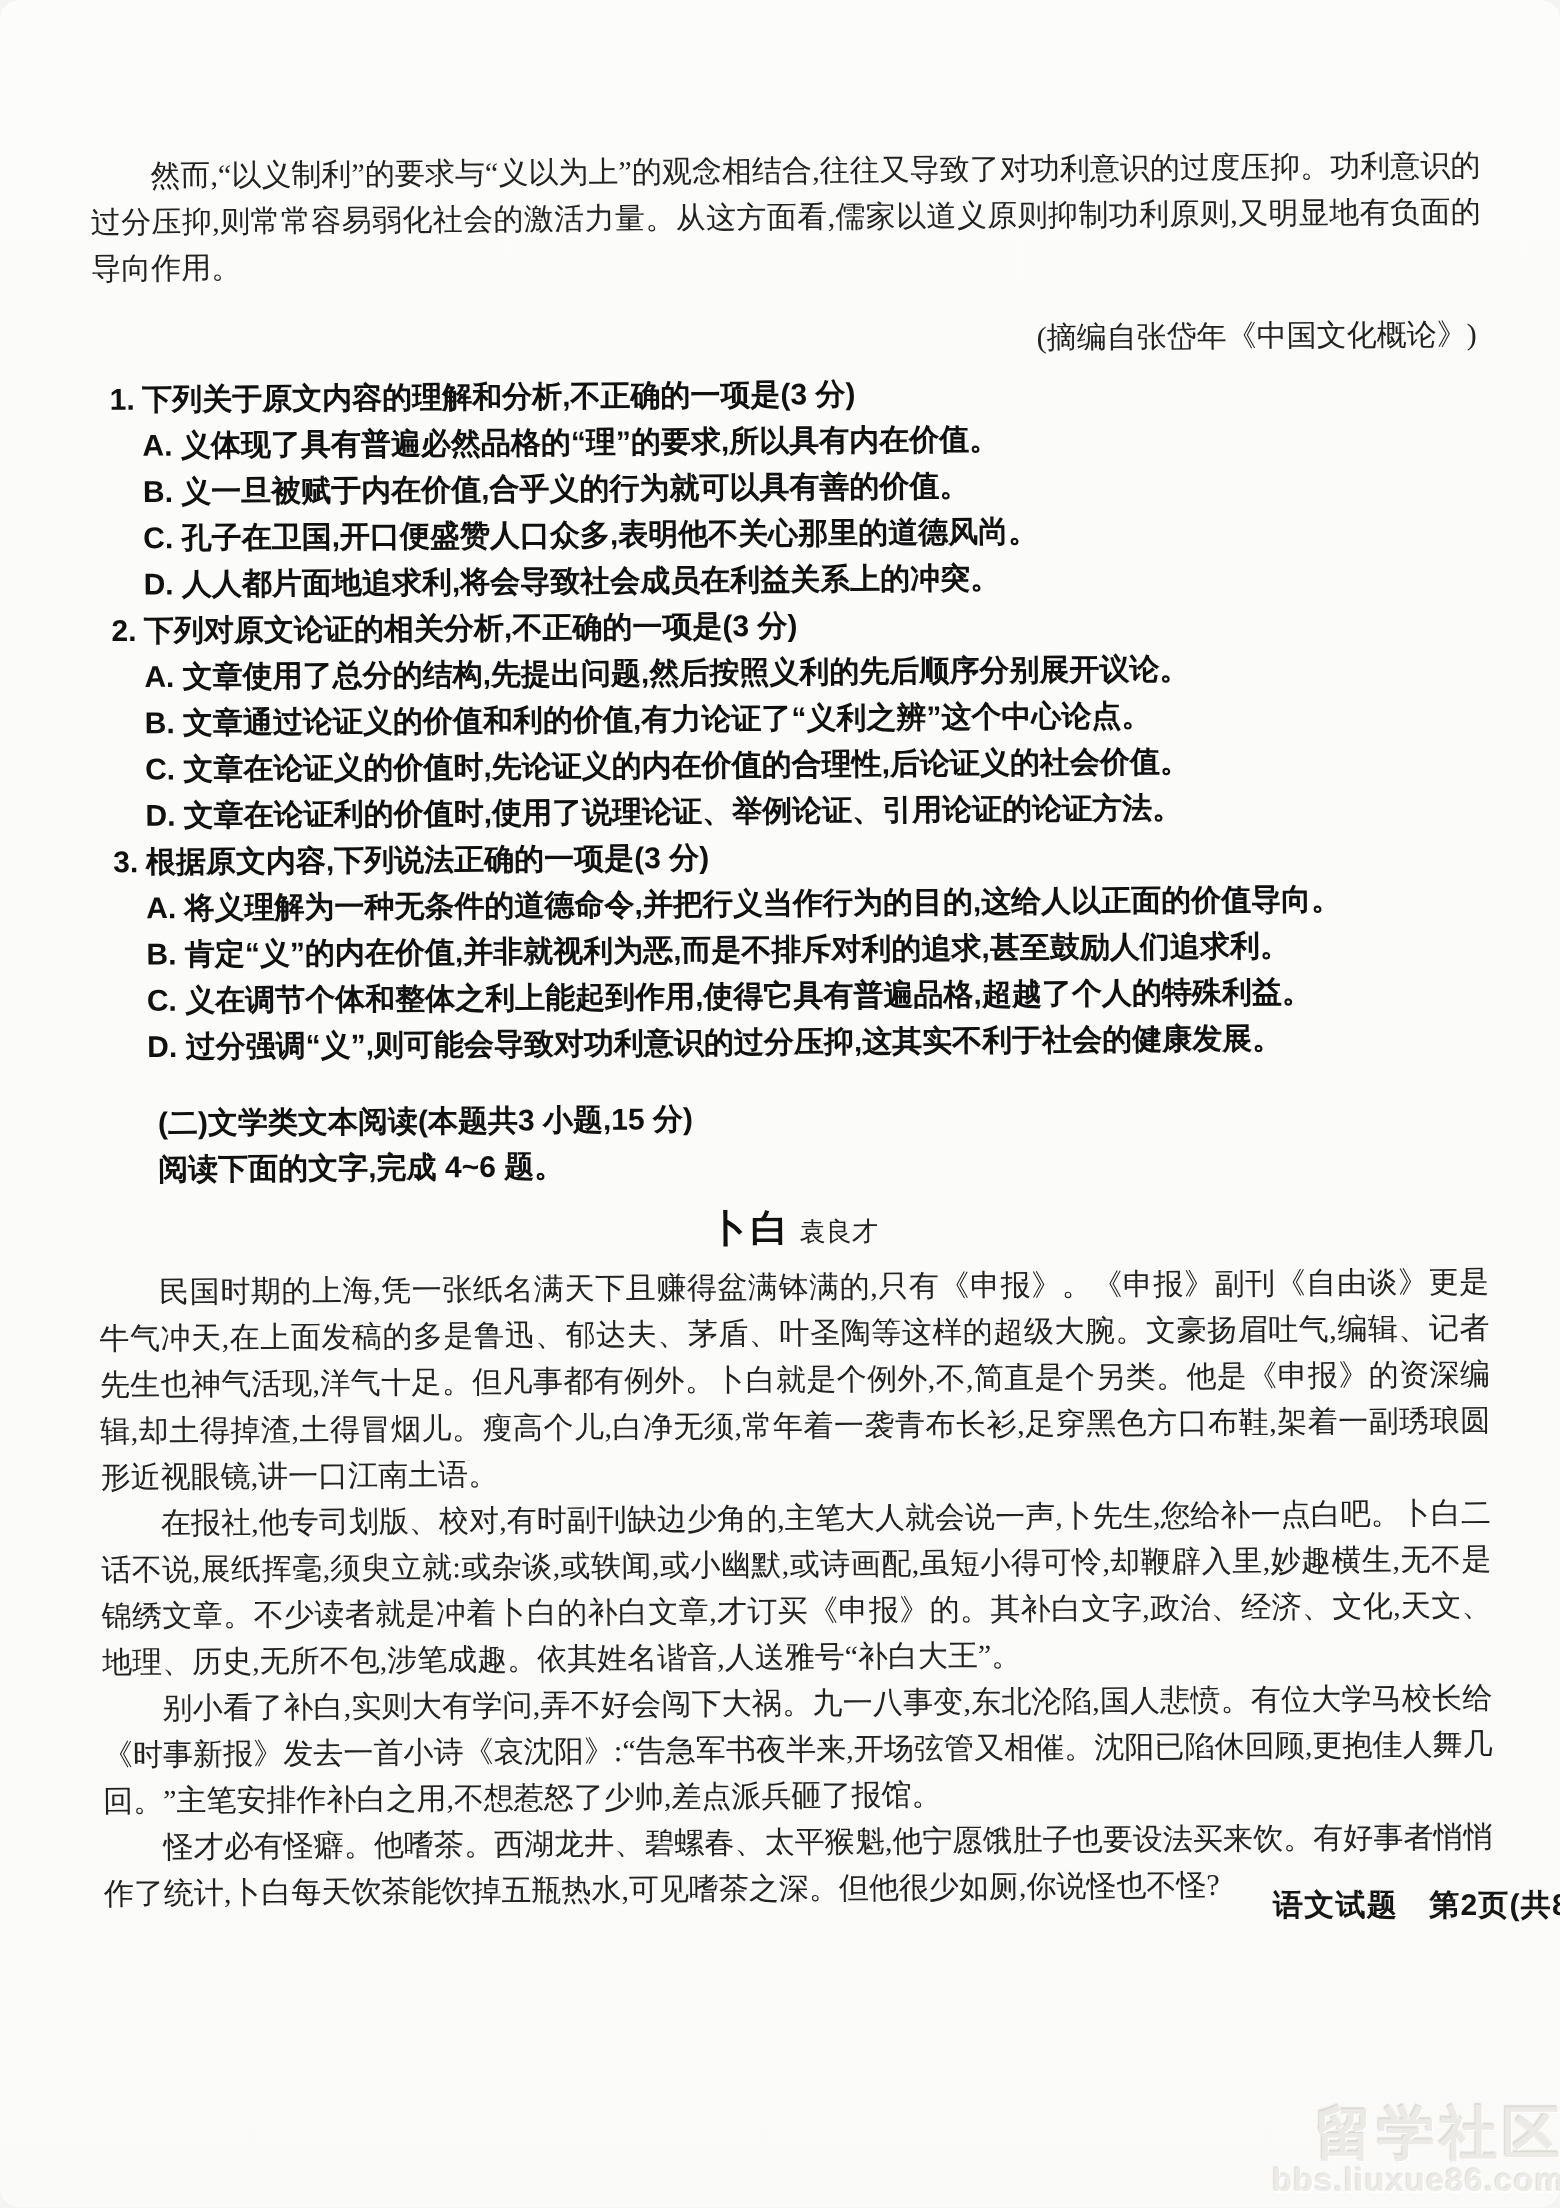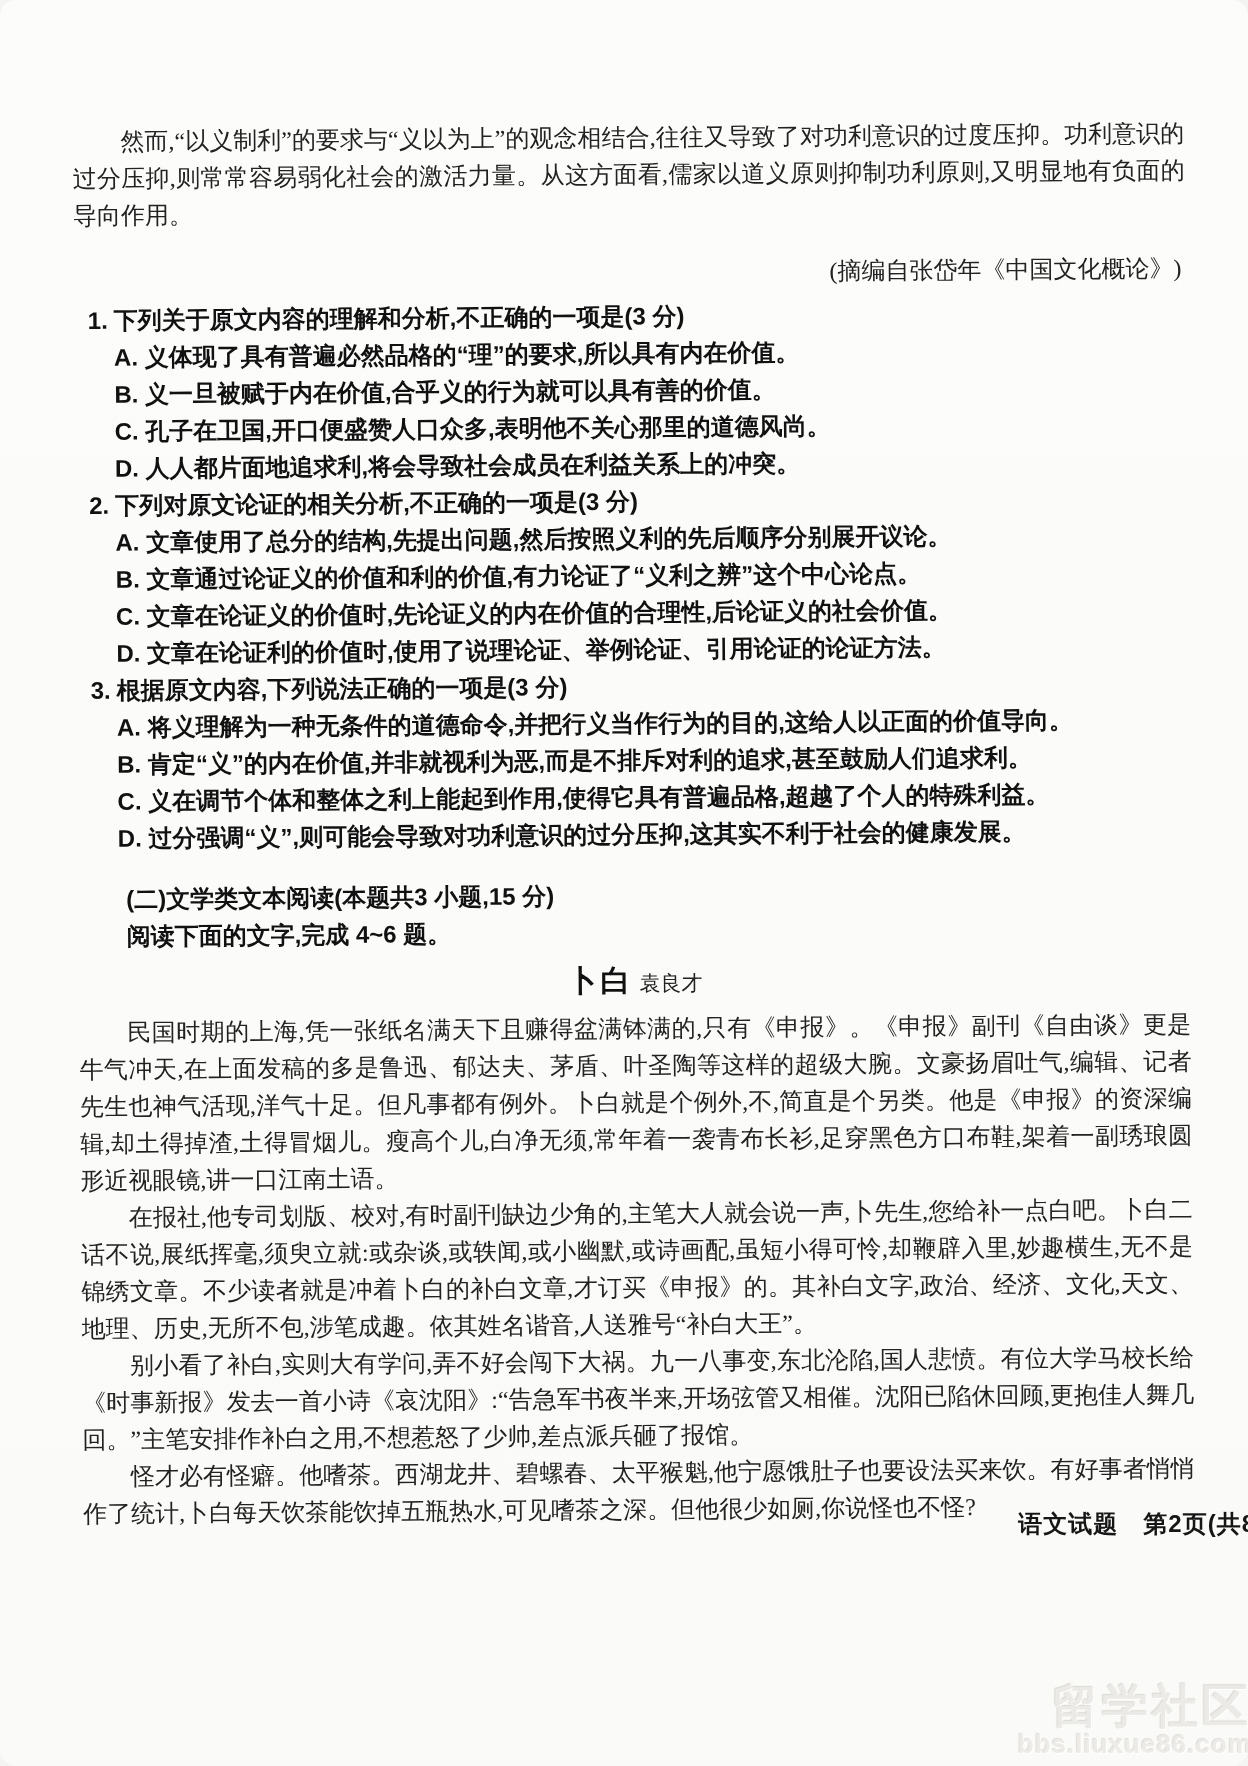--- a/index.html
+++ b/index.html
@@ -38,21 +38,21 @@
   .option{padding-left:40px;}
   .sec-header{margin-top:24px;text-indent:2em;}
   .instruction{text-indent:2em;}
   .passage-title{
     text-align:center;
     margin:14px 0 8px 0;
     text-indent:0;
   }
   .passage-title .t{
     font-size:30px;font-weight:bold;letter-spacing:3px;
-    font-family:Liberation Mono, monospace;color:#111;
+    font-family:Liberation Sans, sans-serif;color:#111;
   }
   .passage-title .a{
     font-size:21px;margin-left:6px;color:#222;
   }
   .passage p{margin:0;text-indent:2em;line-height:37px;}
   .footer{
     position:absolute;top:1508px;left:0;width:100%;
     text-align:right;
     font-family:"Liberation Sans","DejaVu Sans",sans-serif;
     font-weight:bold;font-size:24px;color:#161616;

